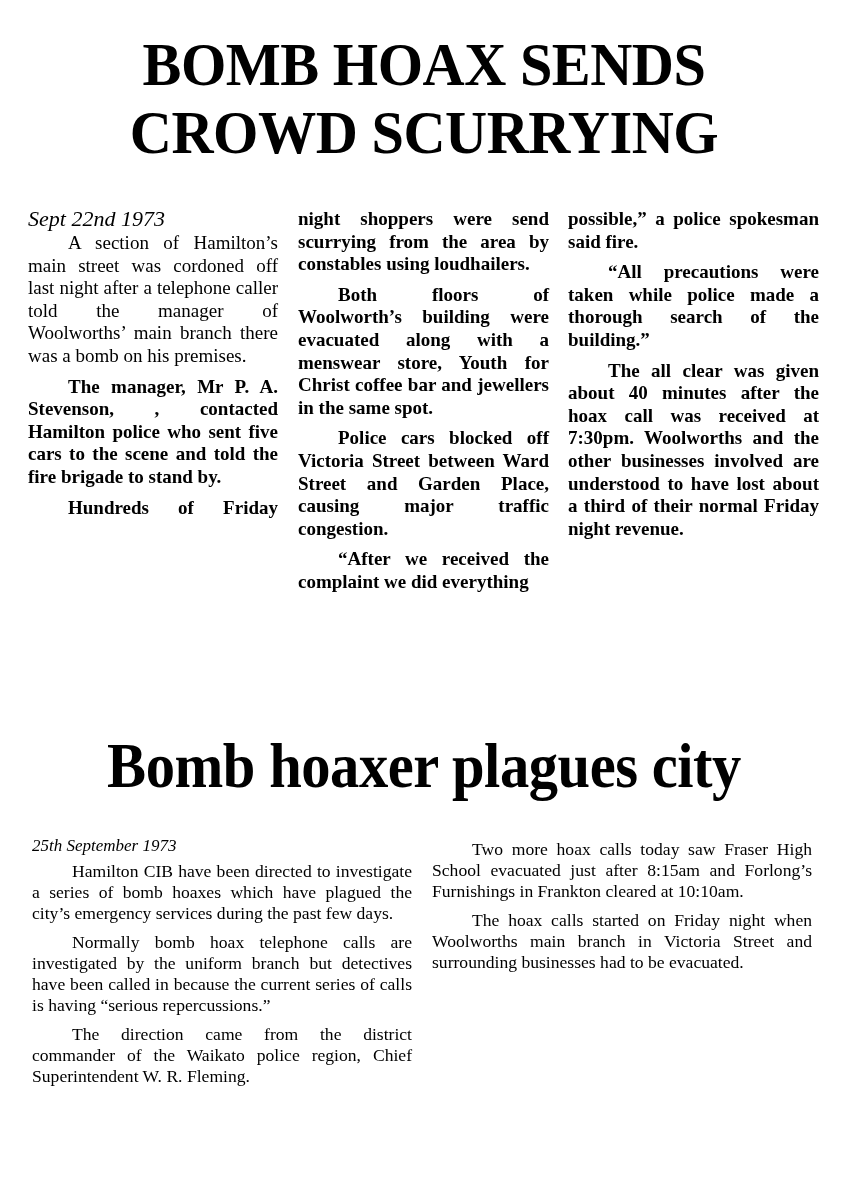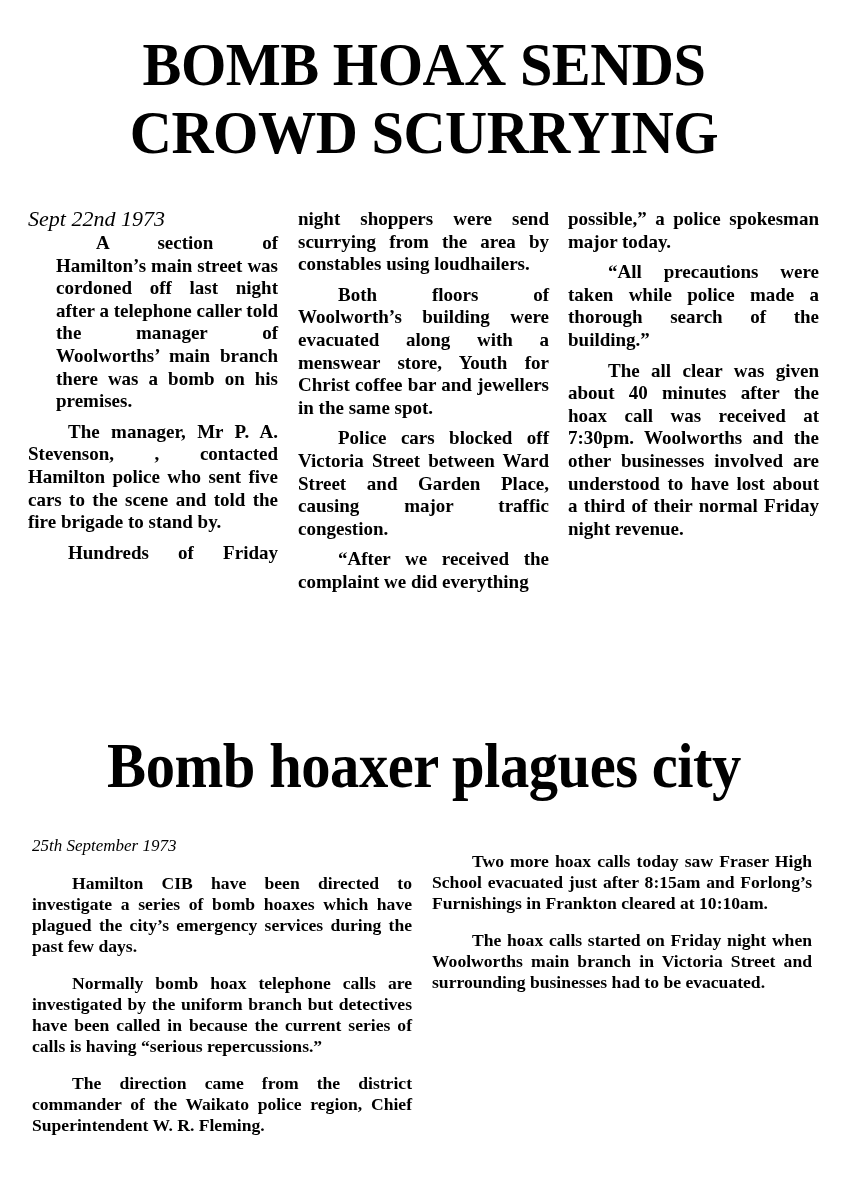--- a/index.html
+++ b/index.html
@@ -18,49 +18,49 @@
   .col p { margin: 0 0 8px 0; text-align: justify; text-indent: 40px; font-weight: bold; }
   .col p.noindent { text-indent: 0; }
   .dateline { font-style: italic; font-size: 22px; line-height: 22px; margin: 0 0 2px 0; }
 
   #a1c1 { left: 28px; top: 208px; width: 250px; }
   #a1c2 { left: 298px; top: 208px; width: 251px; }
   #a1c3 { left: 568px; top: 208px; width: 251px; }
   .just-end { text-align-last: justify; }
 
   .col2 { position: absolute; font-size: 17.6px; line-height: 21px; }
-  .col2 p { margin: 16px 0 8px 0; text-align: justify; text-indent: 40px; font-weight: bold; }
+  .col2 p { margin: 4px 0 8px 0; text-align: justify; text-indent: 40px; font-weight: normal; }
   #a2c1 { left: 32px; top: 835px; width: 380px; }
   #a2c2 { left: 432px; top: 835px; width: 380px; }
   .col2 .dateline { font-size: 17px; line-height: 22px; font-weight: normal; }
 </style>
 </head>
 <body>
 
 <h1 class="headline" id="h1">
   <span>BOMB HOAX SENDS</span><br>
   <span>CROWD SCURRYING</span>
 </h1>
 
 <div class="col" id="a1c1">
   <div class="dateline">Sept 22nd 1973</div>
-  <p class="bold-p" style="font-weight:bold;margin-left:28px;">A section of Hamilton’s main street was cordoned off last night after a telephone caller told the manager of Woolworths’ main branch there was a bomb on his premises.</p>
+  <p class="bold-p" style="font-weight:normal;">A section of Hamilton’s main street was cordoned off last night after a telephone caller told the manager of Woolworths’ main branch there was a bomb on his premises.</p>
   <p>The manager, Mr P. A. Stevenson, , contacted Hamilton police who sent five cars to the scene and told the fire brigade to stand by.</p>
   <p class="just-end" style="margin-bottom:0">Hundreds of Friday</p>
 </div>
 
 <div class="col" id="a1c2">
   <p class="noindent">night shoppers were send scurrying from the area by constables using loudhailers.</p>
   <p>Both floors of Woolworth’s building were evacuated along with a menswear store, Youth for Christ coffee bar and jewellers in the same spot.</p>
   <p>Police cars blocked off Victoria Street between Ward Street and Garden Place, causing major traffic congestion.</p>
   <p style="margin-bottom:0">“After we received the complaint we did everything</p>
 </div>
 
 <div class="col" id="a1c3">
-  <p class="noindent">possible,” a police spokesman major today.</p>
+  <p class="noindent">possible,” a police spokesman said fire.</p>
   <p>“All precautions were taken while police made a thorough search of the building.”</p>
   <p>The all clear was given about 40 minutes after the hoax call was received at 7:30pm. Woolworths and the other businesses involved are understood to have lost about a third of their normal Friday night revenue.</p>
 </div>
 
 <h1 class="headline" id="h2">Bomb hoaxer plagues city</h1>
 
 <div class="col2" id="a2c1">
   <div class="dateline">25th September 1973</div>
   <p>Hamilton CIB have been directed to investigate a series of bomb hoaxes which have plagued the city’s emergency services during the past few days.</p>
   <p>Normally bomb hoax telephone calls are investigated by the uniform branch but detectives have been called in because the current series of calls is having “serious repercussions.”</p>

